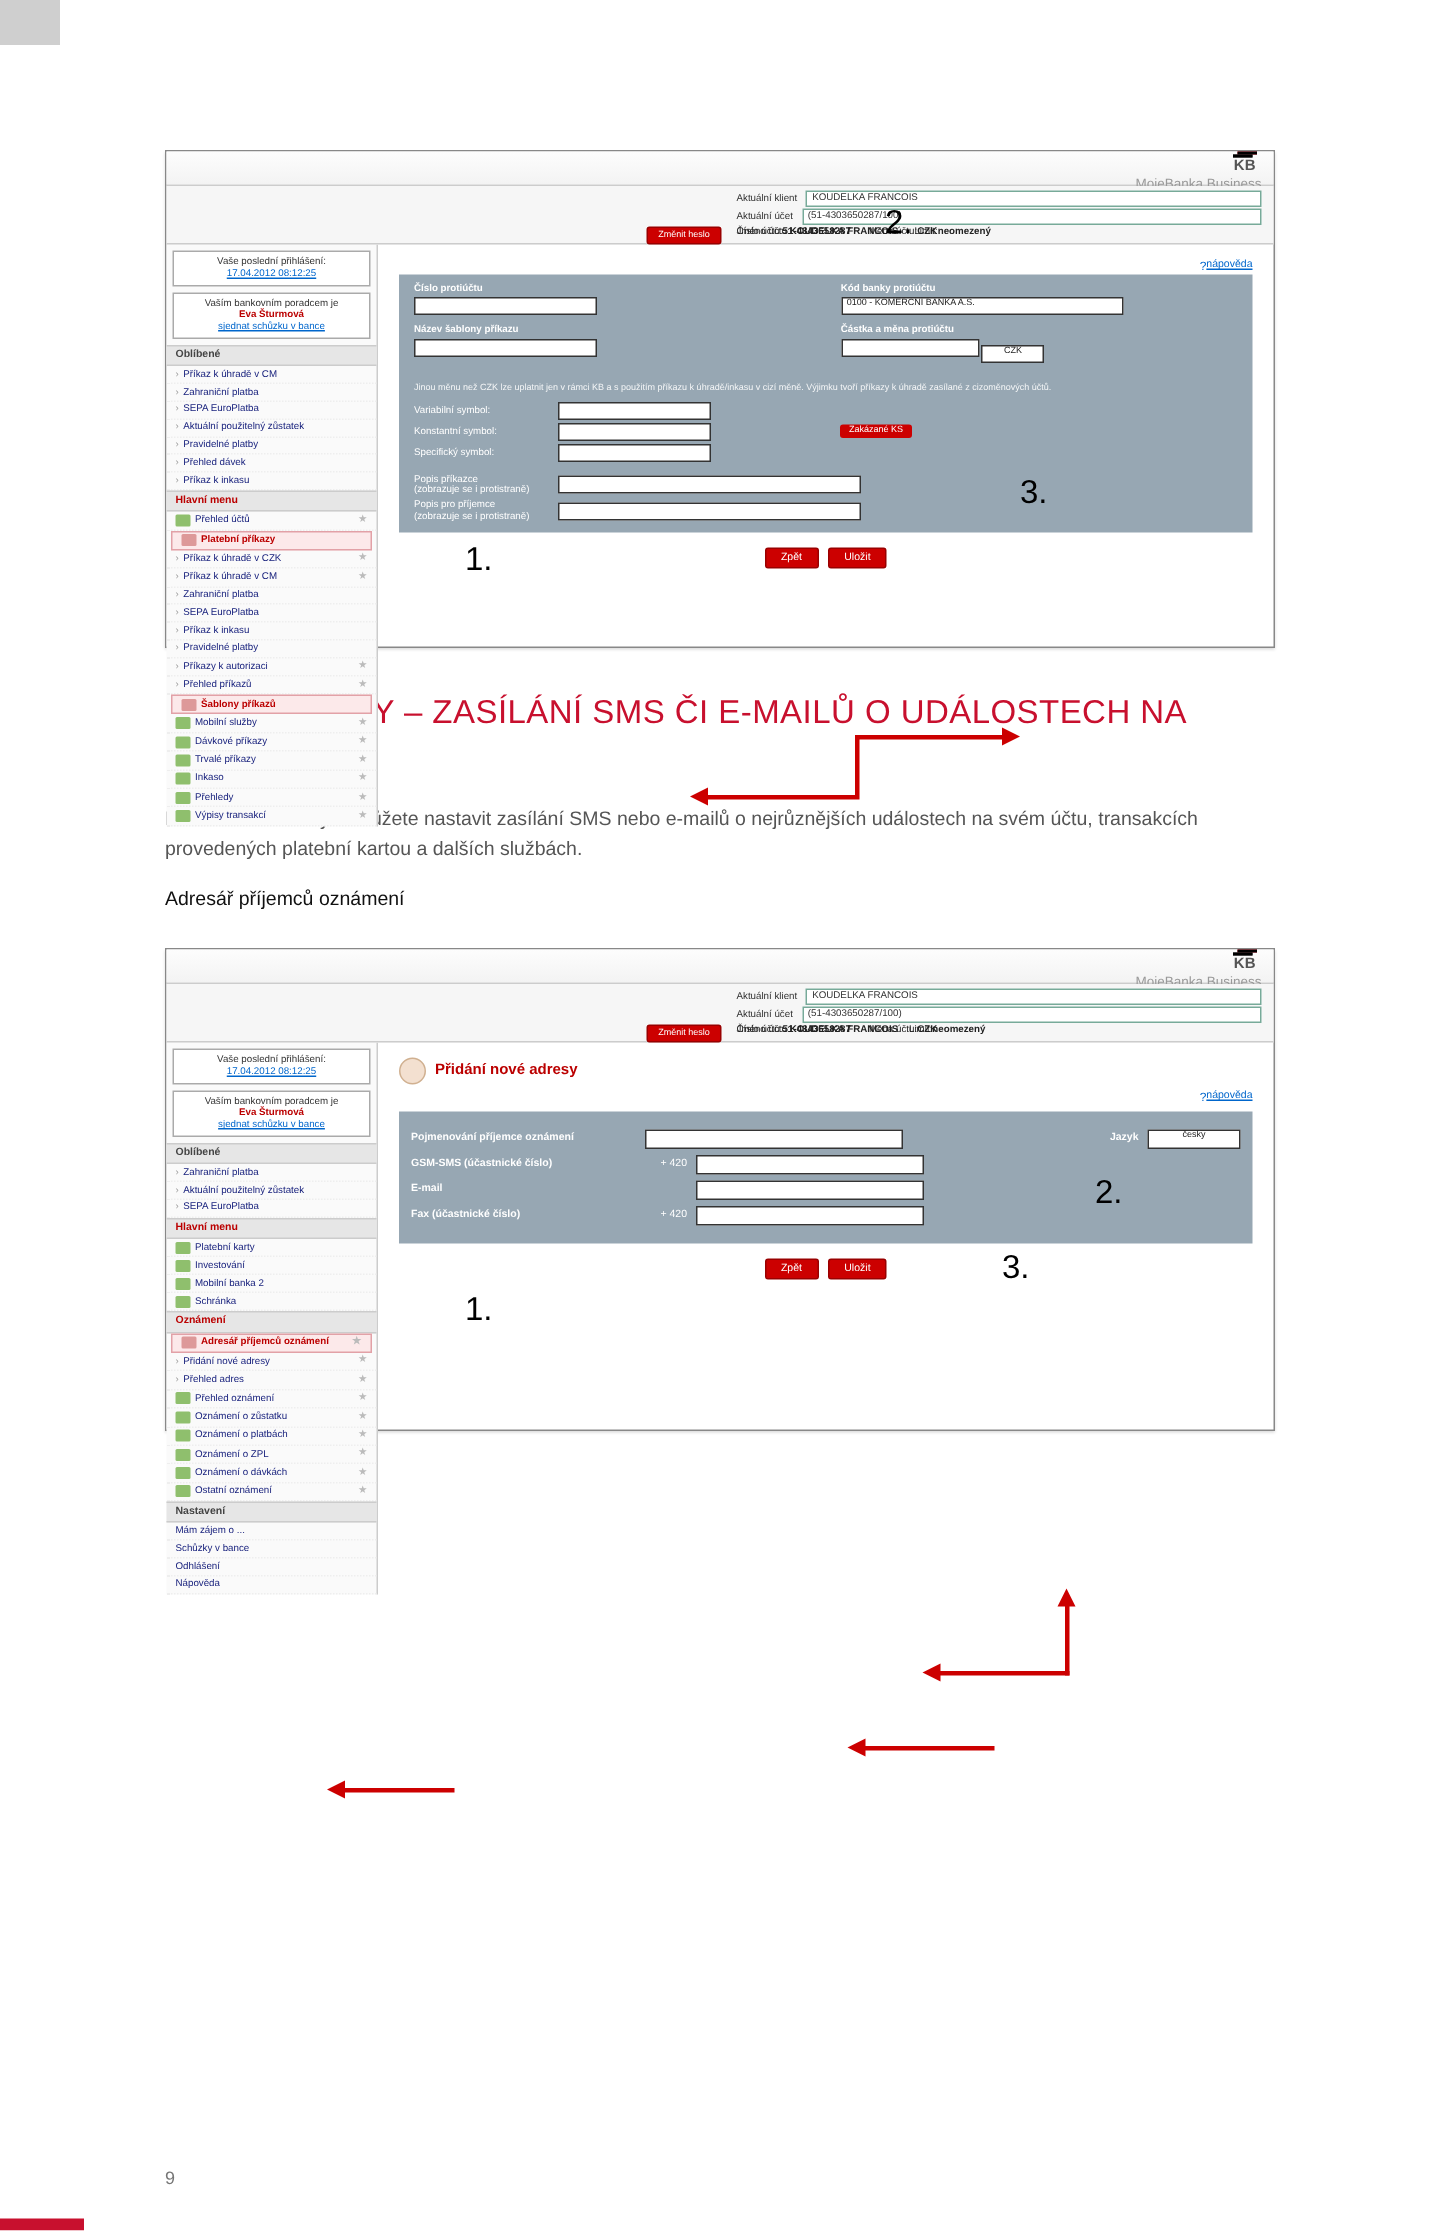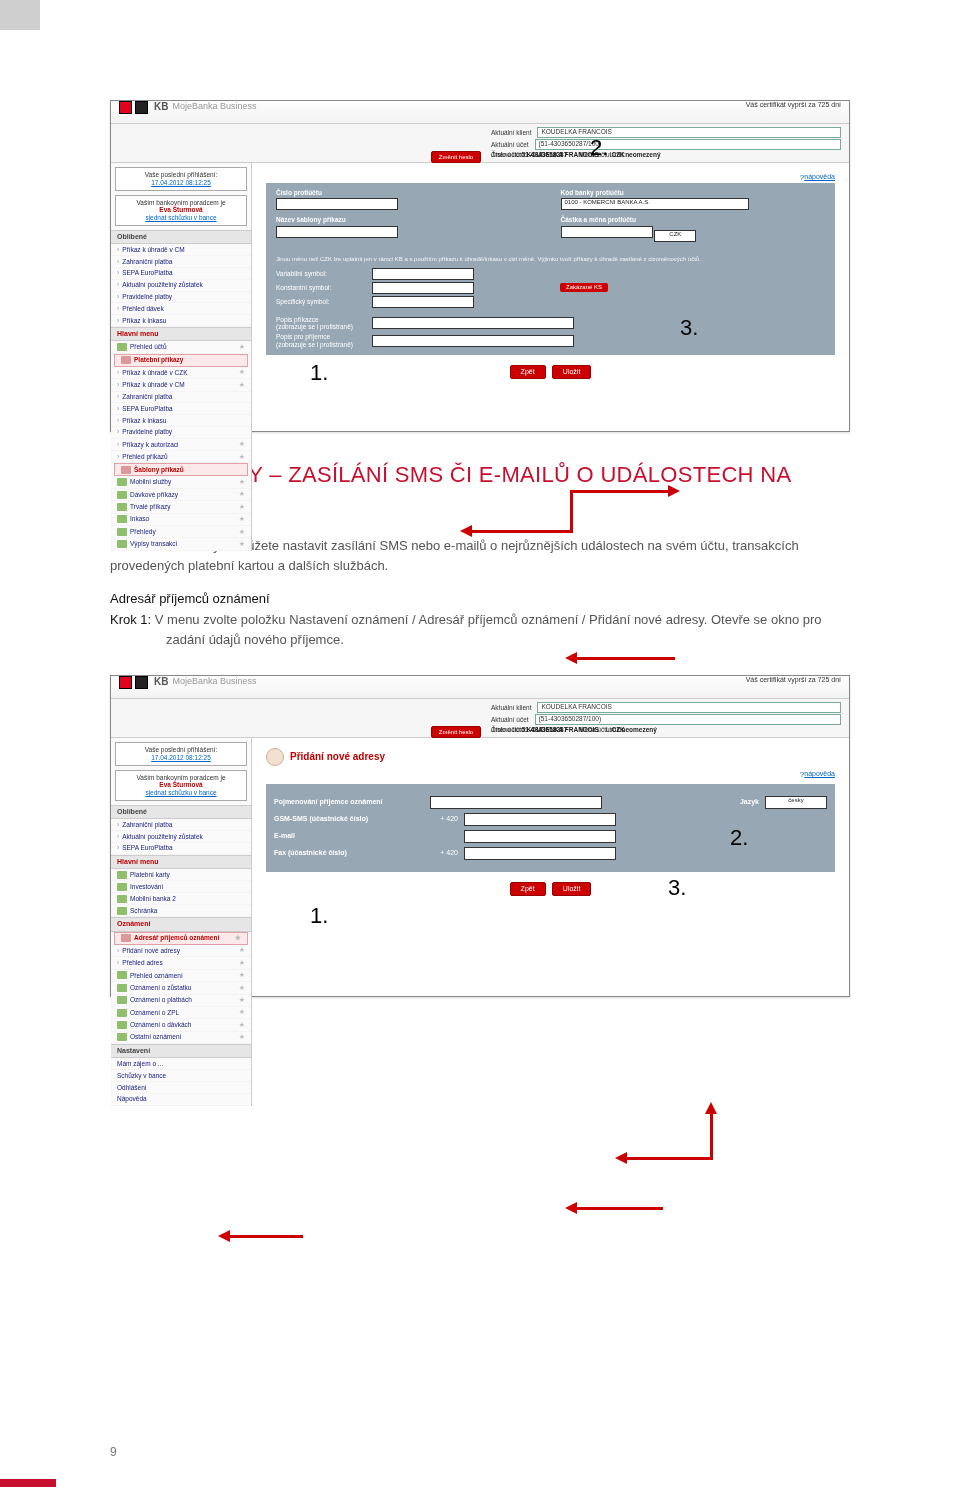--- a/index.html
+++ b/index.html
@@ -2,21 +2,21 @@
 <html><head>
 <meta charset="utf-8">
 <style>
   html,body{margin:0;padding:0;font-family:Arial,Helvetica,sans-serif;background:#fff;color:#222;}
   .page{width:960px;min-height:1487px;margin:0 auto;position:relative;background:#fff;}
   .grey-tab{position:absolute;top:0;left:0;width:40px;height:30px;background:#cfcfcf;}
   .content-col{padding:100px 110px 60px 110px;}
   
   .shot-wrap{position:relative;width:740px;margin:0 auto 30px auto;}
   .shot{position:relative;border:1px solid #888;background:#fff;box-shadow:0 1px 2px rgba(0,0,0,0.15);font-size:8px;line-height:1.2;color:#222;}
-  .shot-header{display:flex;align-items:flex-start;height:22px;border-bottom:1px solid #ccc;padding:0 8px;background:linear-gradient(#fdfdfd,#f3f3f3);}
+  .shot-header{display:flex;align-items:flex-end;height:22px;border-bottom:1px solid #ccc;padding:0 8px;background:linear-gradient(#fdfdfd,#f3f3f3);flex-direction:column;}
   .logo-sq{width:11px;height:11px;background:#e2001a;border:1px solid #000;margin-right:3px;}
   .logo-sq2{width:11px;height:11px;background:#222;border:1px solid #000;margin-right:6px;}
   .kb-label{font-weight:bold;color:#555;font-size:10px;margin-right:4px;}
   .app-name{color:#999;font-size:9px;}
   .cert{margin-left:auto;color:#333;font-size:7px;}
   .client-strip{height:38px;background:#f6f6f6;border-bottom:1px solid #ccc;position:relative;font-size:6.5px;}
   .client-strip .row{position:absolute;left:380px;right:8px;display:flex;gap:6px;align-items:center;}
   .client-strip .row1{top:3px;} .client-strip .row2{top:15px;} .client-strip .row3{top:27px;}
   .cs-label{color:#333;}
   .cs-box{border:1px solid #7a9;background:#fff;padding:0 3px;flex:1;min-width:110px;height:9px;color:#333;}
@@ -304,23 +304,20 @@
       <div class="num" style="top:260px;left:200px;">1.</div>
       <div class="arrow">
         <div class="arrow-body" style="top:270px;left:118px;width:75px;height:3px;"></div>
         <div class="arrow-head-l" style="top:265px;left:108px;"></div>
       </div>
     </div>
 
     <h1 class="redh">PRVNÍ KROKY – ZASÍLÁNÍ SMS ČI E-MAILŮ O UDÁLOSTECH NA ÚČTU</h1>
     <p class="body">Pomocí této služby si můžete nastavit zasílání SMS nebo e-mailů o nejrůznějších událostech na svém účtu, transakcích provedených platební kartou a dalších službách.</p>
     <p class="sect-title">Adresář příjemců oznámení</p>
-    <p class="krok">
-      <span class="lbl">Krok 1:</span><span> V menu zvolte položku </span><span class="blk">Nastavení oznámení / Adresář příjemců oznámení / Přidání nové adresy</span><span>. Otevře se okno pro zadání údajů nového příjemce.</span>
-    </p>
 
     <div class="shot-wrap" style="margin-top:26px;">
       <div class="shot" style="height:320px;">
         <div class="shot-header">
           <span class="logo-sq"></span>
           <span class="logo-sq2"></span>
           <span class="kb-label">KB</span>
           <span class="app-name">MojeBanka Business</span>
           <span class="cert">Váš certifikát vyprší za 725 dní</span>
         </div>

